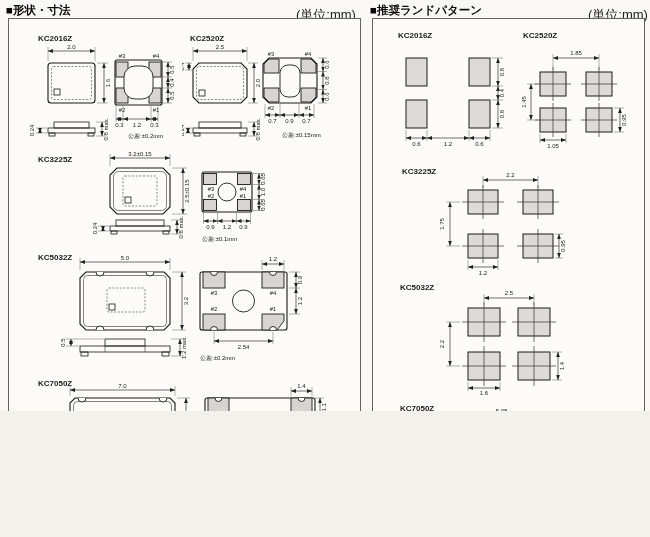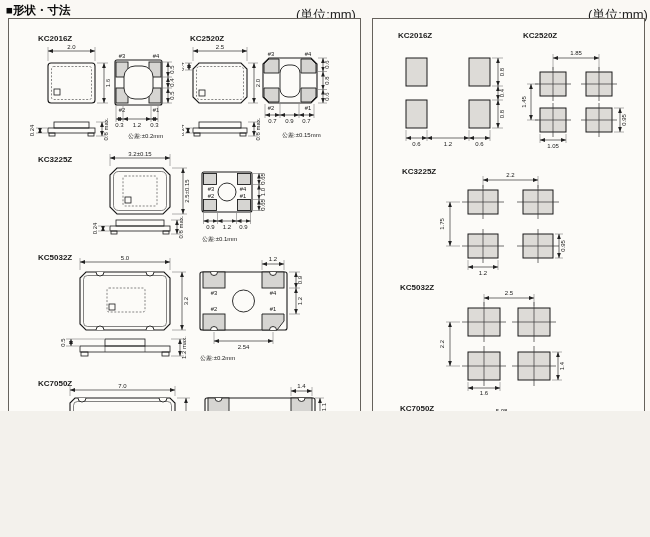--- a/index.html
+++ b/index.html
@@ -33,20 +33,21 @@
   <svg width="0" height="0" style="position:absolute" aria-hidden="true">
     <defs>
       <marker id="ar" markerWidth="6" markerHeight="6" refX="5" refY="2.5" orient="auto-start-reverse" markerUnits="userSpaceOnUse">
         <path d="M0,0.6 L5,2.5 L0,4.4 Z" fill="#222"></path>
       </marker>
     </defs>
   </svg>
 
   <div class="h1" style="left:6px;top:3px">■形状・寸法</div>
   <div class="unit" style="left:296px;top:6px">(単位:mm)</div>
+  <div class="h1" style="left:370px;top:3px">■推奨ランドパターン</div>
   <div class="unit" style="left:588px;top:6px">(単位:mm)</div>
 
   <div class="panel" style="left:8px;top:18px;width:351px;height:513px"></div>
   <div class="panel" style="left:372px;top:18px;width:271px;height:513px"></div>
 
   <svg class="abs" style="left:10px;top:30px" width="170" height="112">
     <text class="lb" x="28" y="11">KC2016Z</text>
     <g>
       <rect class="ol" x="38" y="33" width="47" height="40" rx="3"></rect>
       <rect class="dash" x="41.5" y="36.5" width="40" height="33" rx="2"></rect>

